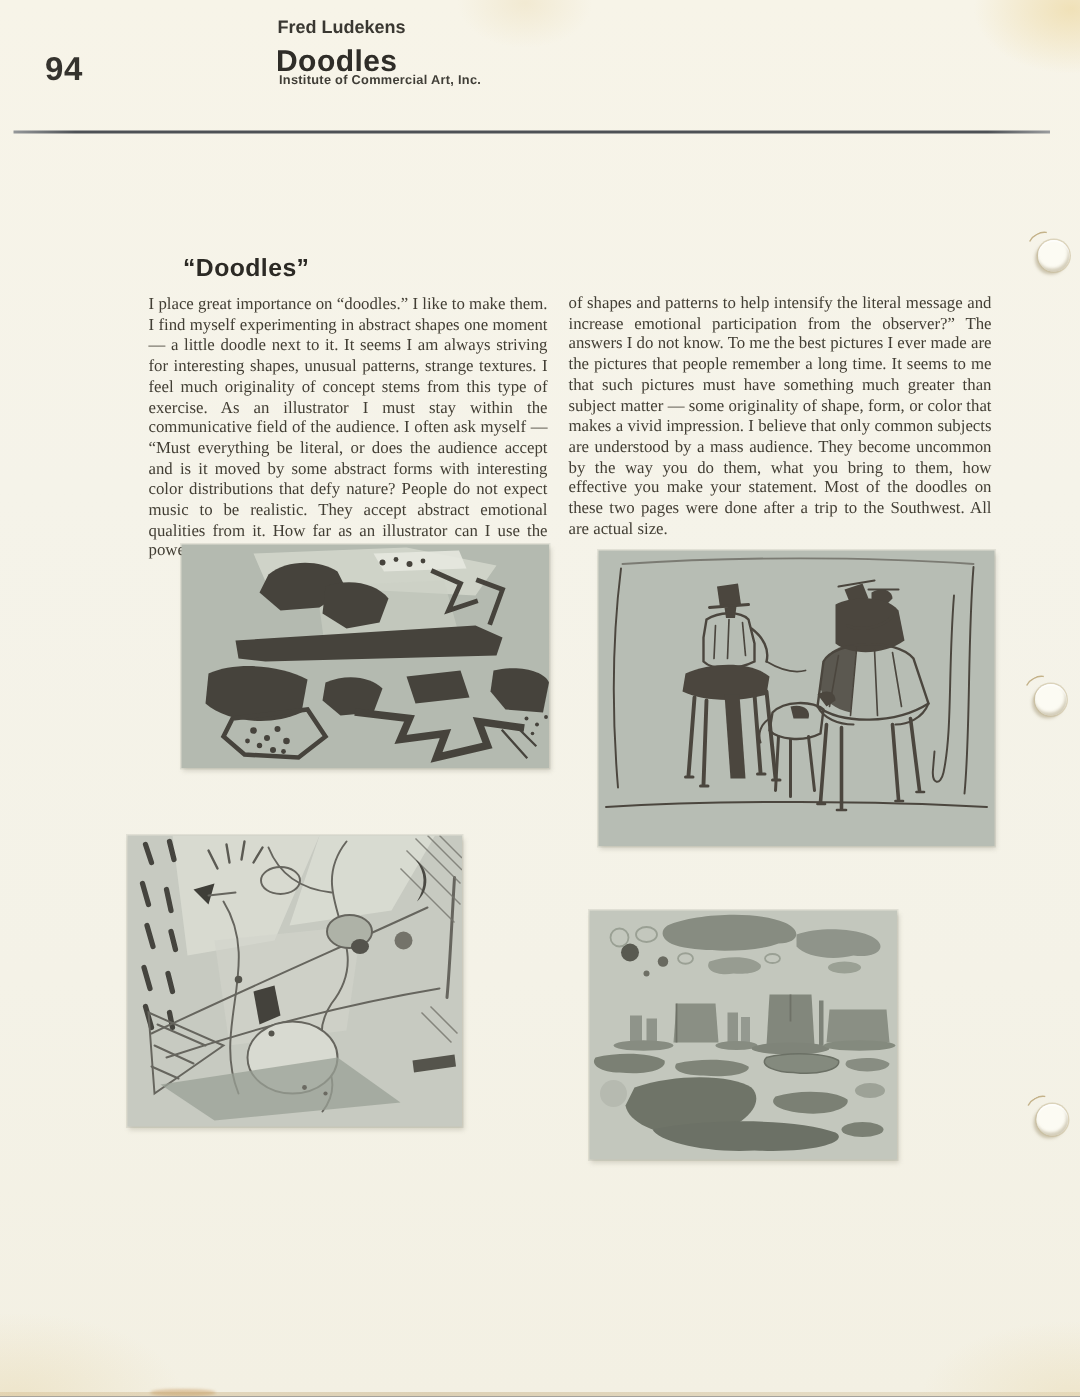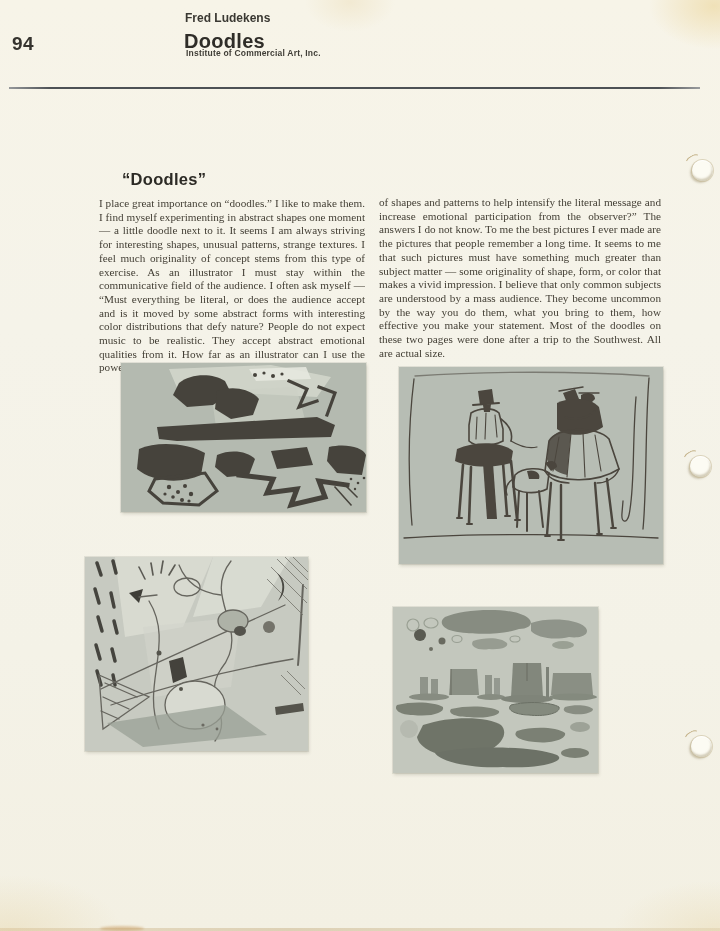--- a/index.html
+++ b/index.html
@@ -6,22 +6,22 @@
   .page{
     position:relative;width:720px;height:931px;overflow:hidden;
     font-family:"Liberation Serif", serif;color:#3e3a31;
     background:
       radial-gradient(90px 60px at 714px 6px, rgba(233,206,136,.5), transparent 72%),
       radial-gradient(160px 80px at 10px 931px, rgba(224,200,140,.28), transparent 70%),
       radial-gradient(140px 70px at 715px 931px, rgba(228,206,150,.3), transparent 72%),
       radial-gradient(60px 40px at 350px 2px, rgba(230,210,160,.3), transparent 75%),
       linear-gradient(180deg,#f7f4e8 0%,#f5f3e9 35%,#f4f2e7 70%,#f3f0e3 100%);
   }
-  .hdr-pagenum{position:absolute;left:12px;top:33px;font-family:"Liberation Sans",sans-serif;
-    font-weight:bold;font-size:19px;letter-spacing:.5px;color:#35332e;}
+  .hdr-pagenum{position:absolute;left:30px;top:33px;font-family:"Liberation Sans",sans-serif;
+    font-weight:bold;font-size:22px;letter-spacing:.5px;color:#35332e;}
   .hdr-author{position:absolute;left:185px;top:11px;font-family:"Liberation Sans",sans-serif;
     font-weight:bold;font-size:12px;color:#3a3832;}
   .hdr-title{position:absolute;left:184px;top:30px;font-family:"Liberation Sans",sans-serif;
     font-weight:bold;font-size:20px;letter-spacing:.3px;color:#2f2d28;text-align:right;}
   .hdr-affil{position:absolute;left:186px;top:48px;font-family:"Liberation Sans",sans-serif;
     font-weight:bold;font-size:8.5px;letter-spacing:.2px;color:#403e37;}
   .hdr-rule{position:absolute;left:9px;top:87px;width:691px;height:2px;
     background:linear-gradient(to right,#95989a,#4d5155 6%,#4d5155 94%,#9a9c9e);}
   .art-heading{position:absolute;left:98px;top:170px;font-family:"Liberation Sans",sans-serif;
     font-weight:bold;font-size:16.5px;letter-spacing:.3px;color:#2c2a25;margin-left:24px;}

